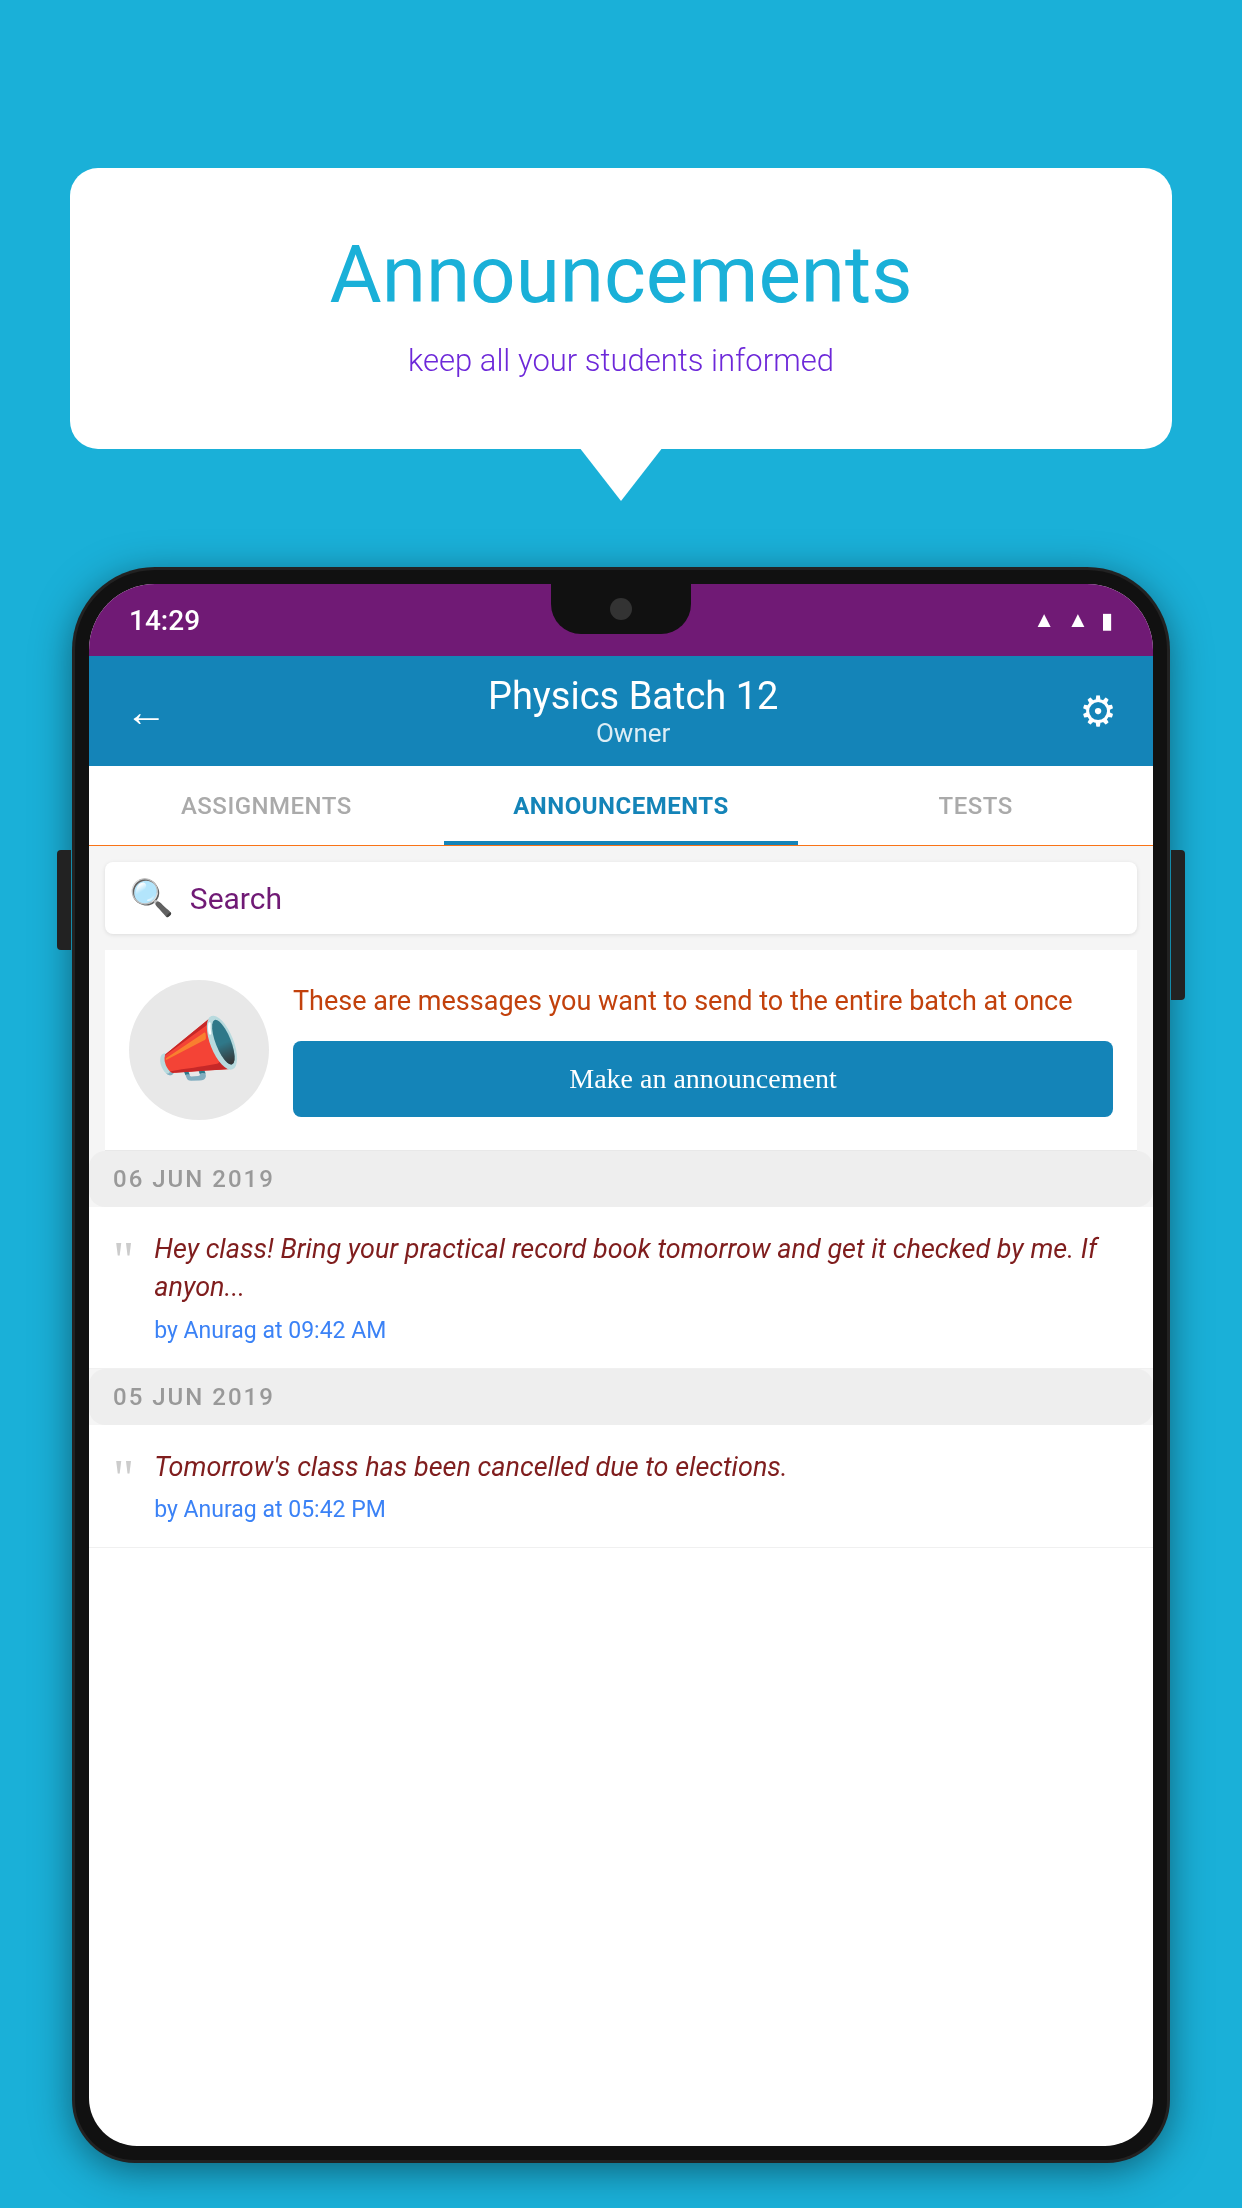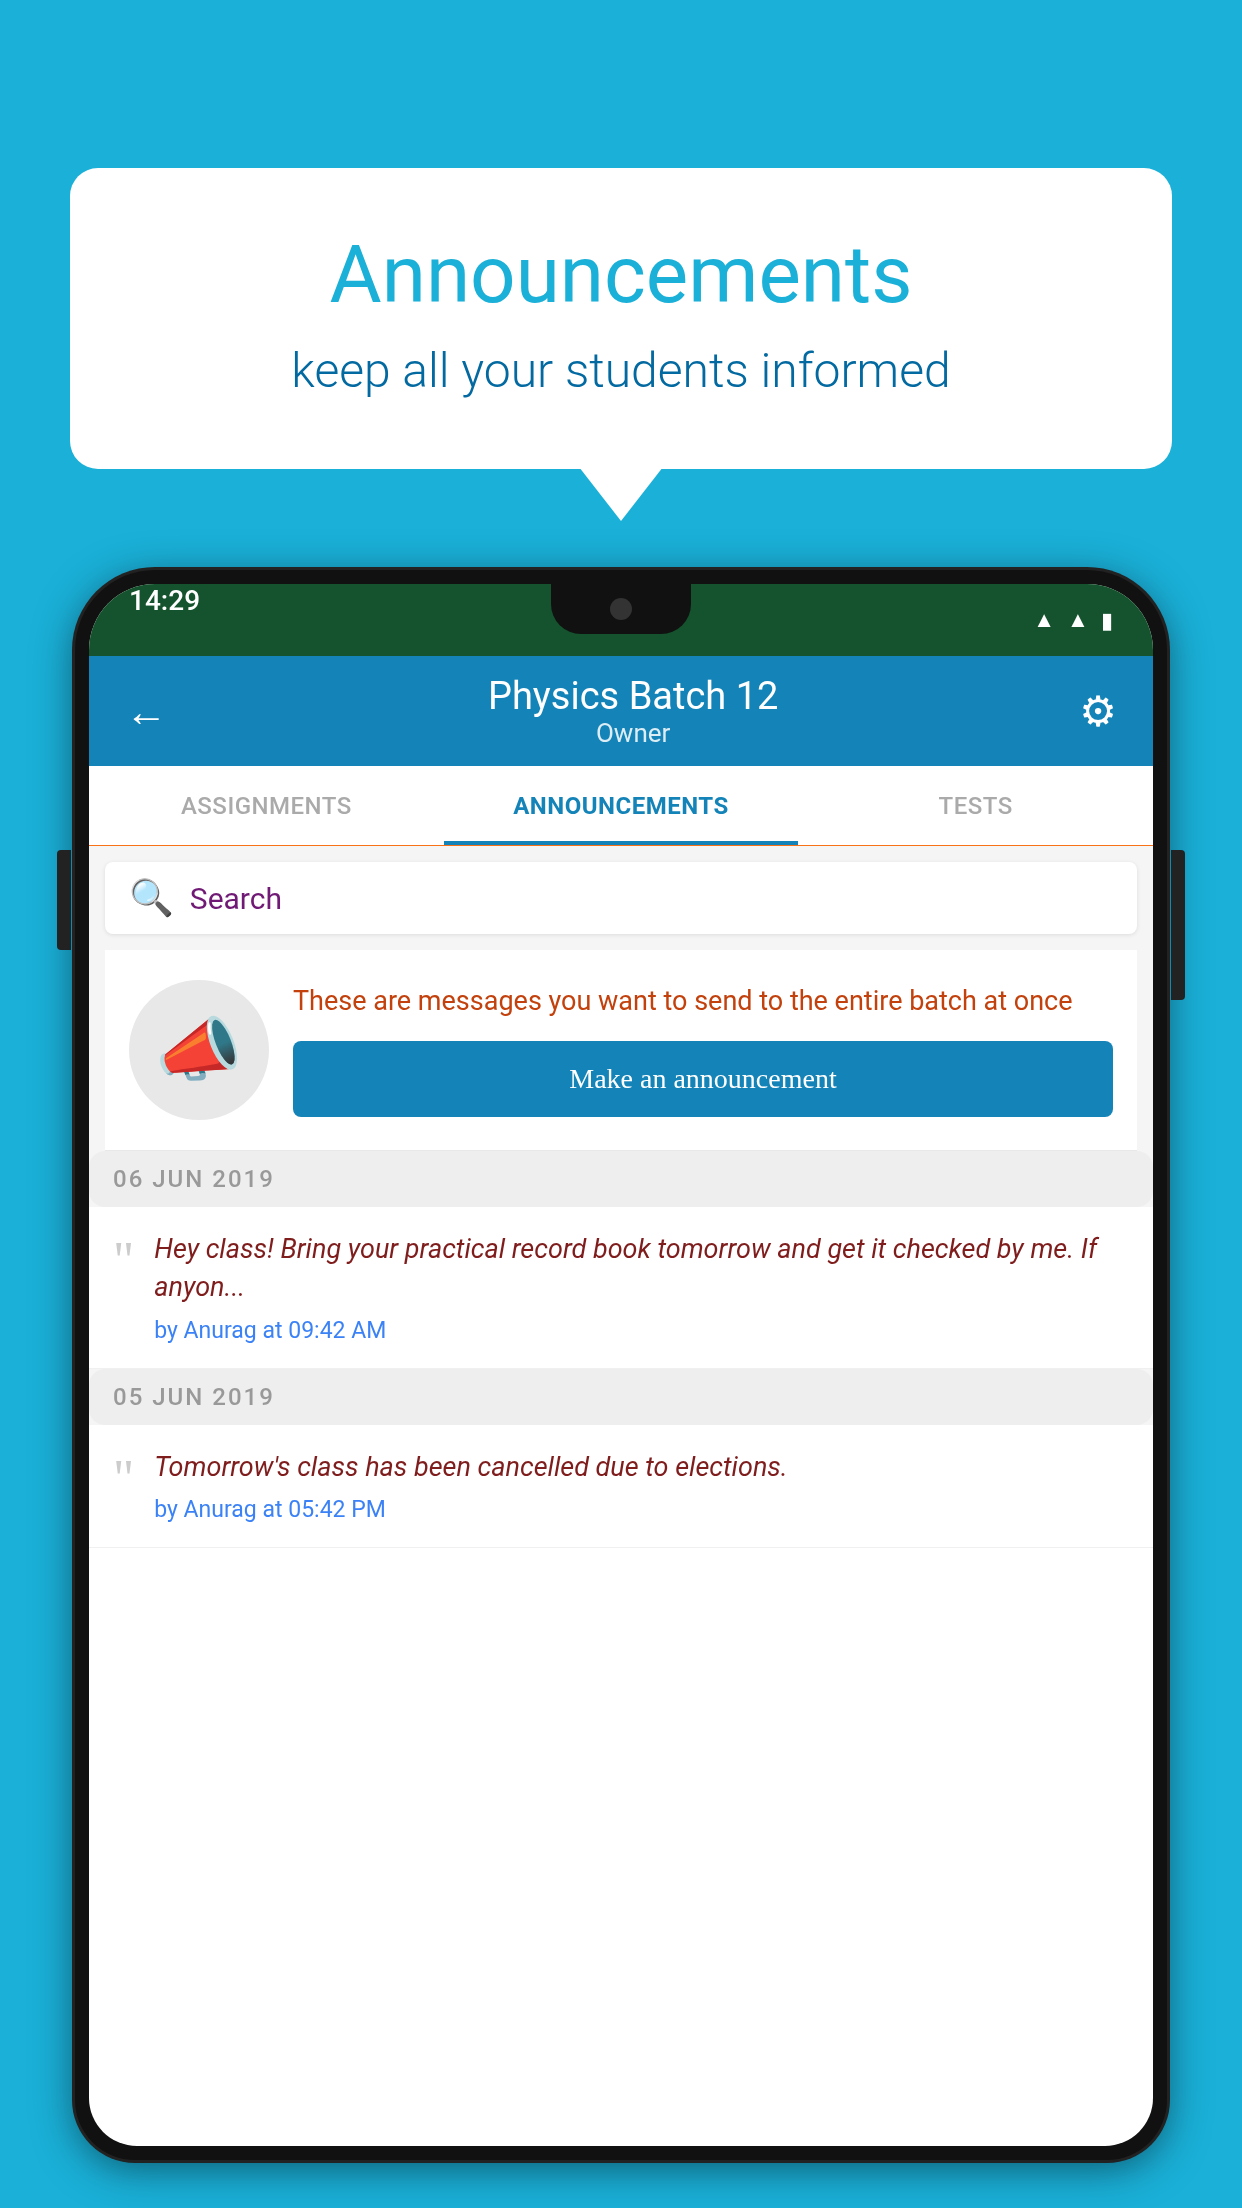--- a/index.html
+++ b/index.html
@@ -43,22 +43,22 @@
     }
 
     .speech-bubble-title {
       color: #1ab0d8;
       font-size: 80px;
       font-weight: 400;
       margin-bottom: 20px;
     }
 
     .speech-bubble-subtitle {
-      color: #0369a1;
-      font-size: 48px;
+      color: #6d28d9;
+      font-size: 31px;
       font-weight: 300;
     }
 
     
     .phone-container {
       position: absolute;
       top: 570px;
       left: 75px;
       right: 75px;
       bottom: 0;
@@ -101,23 +101,24 @@
       background: white;
       border-radius: 66px 66px 48px 48px;
       overflow: hidden;
       height: 100%;
       width: 100%;
       position: relative;
     }
 
     
     .status-bar {
-      background: #14532d;
+      background: #701a75;
       height: 72px;
       display: flex;
+      align-items: center;
       justify-content: space-between;
       padding: 0 40px;
       position: relative;
     }
 
     .status-time {
       color: white;
       font-size: 28px;
       font-weight: 500;
     }

